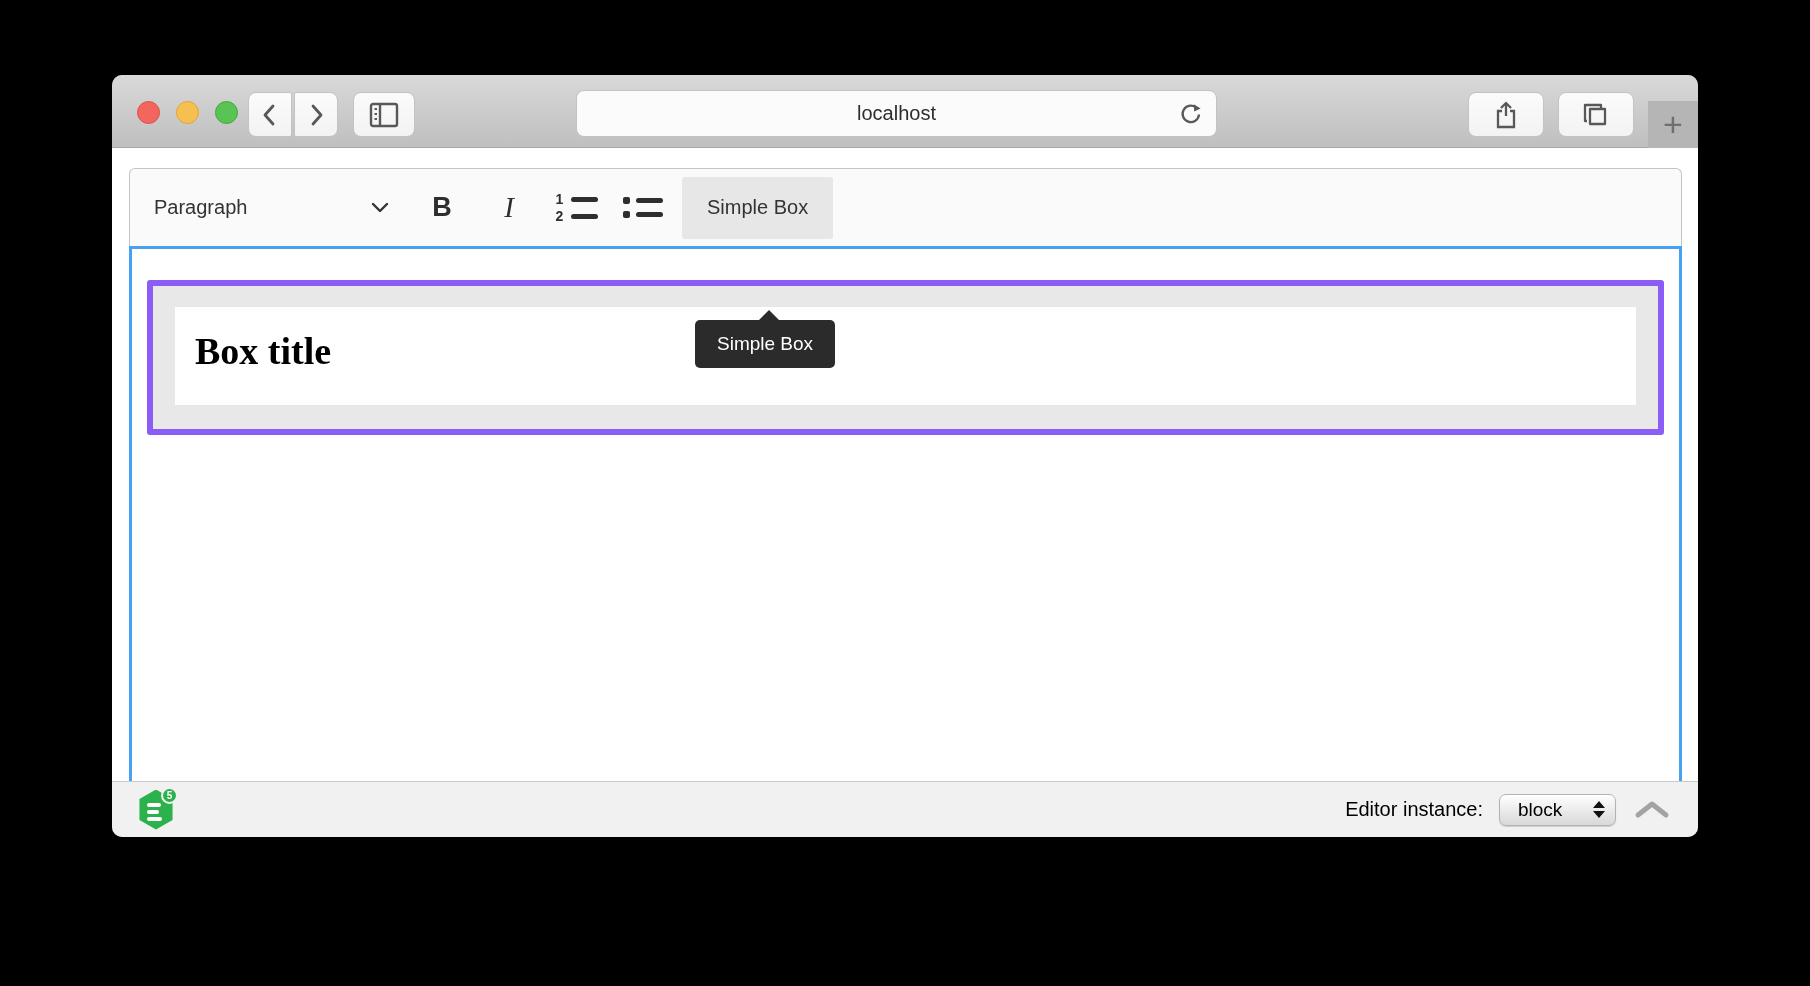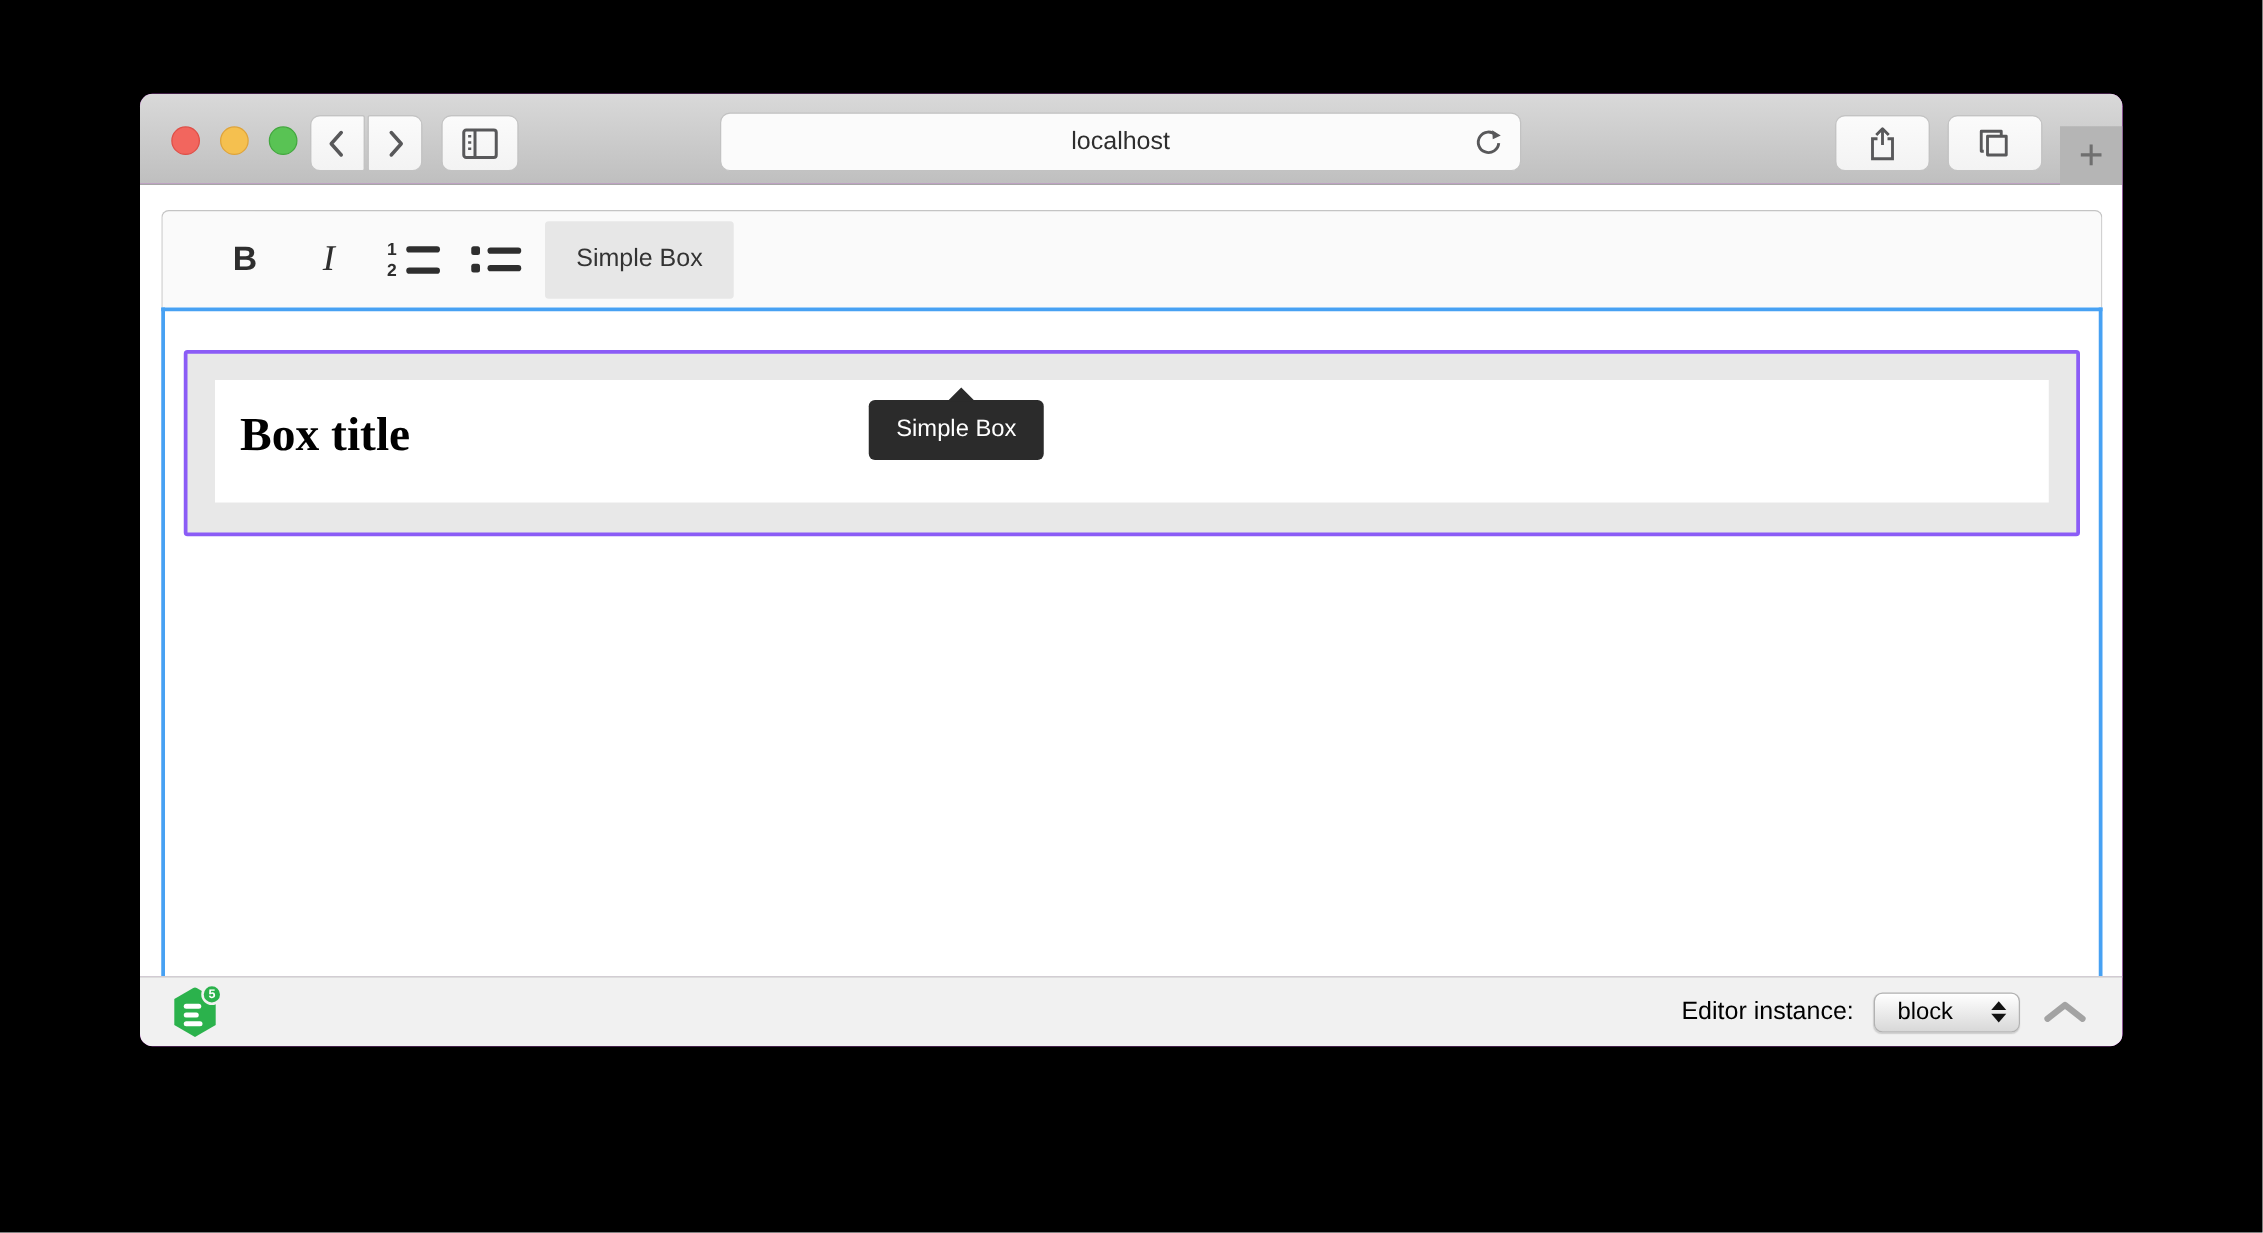--- a/index.html
+++ b/index.html
@@ -98,21 +98,21 @@
   
   .ck-content{
     position:absolute;left:17px;top:98px;width:1553px;height:535px;
     background:#fff;border:3px solid var(--focus-border);border-bottom:none;
     padding:0 15px;overflow:hidden;
     font-family:"Liberation Serif","DejaVu Serif",serif;color:#000;
   }
   .intro{margin:31px 0 0;padding-left:4px;font-size:27px;line-height:31px;}
   .simple-box{
     margin-top:31px;background:var(--widget-bg);
-    border:3px solid #8b5cf6;border-radius:3px;
+    border:6px solid #8b5cf6;border-radius:3px;
     padding:21px 22px 24px;
   }
   .simple-box-title{background:#fff;height:98px;}
   .simple-box-title h1{
     margin:0;padding:22px 0 0 20px;font-size:38px;line-height:44px;font-weight:700;
   }
   .simple-box-description{background:#fff;height:247px;margin-top:23px;}
   .simple-box-description p{margin:0;padding:47px 0 0 22px;font-size:26px;line-height:30px;}
   .simple-box-description ul{margin:30px 0 0 22px;padding-left:80px;}
   .simple-box-description li{font-size:26px;line-height:36px;}
@@ -219,20 +219,28 @@
       </span>
     </div>
     <div class="newtab">
       <span>+</span>
     </div>
   </div>
 
   <div class="page">
 
     <div class="ck-toolbar">
+      <div class="tb-heading">
+        <span class="tb-heading-label">Paragraph</span>
+        <span>
+          <svg width="20" height="13" viewBox="0 0 20 13">
+              <polyline points="3 3 10 10 17 3" fill="none" stroke="#333" stroke-width="2.4" stroke-linecap="round" stroke-linejoin="round"></polyline>
+            </svg>
+        </span>
+      </div>
       <div class="tb-group">
         <div class="tb-btn">
           <span class="glyph-bold">B</span>
         </div>
         <div class="tb-btn">
           <span class="glyph-italic">I</span>
         </div>
         <div class="tb-btn">
           <span class="list-icon">
             <span class="list-row">

